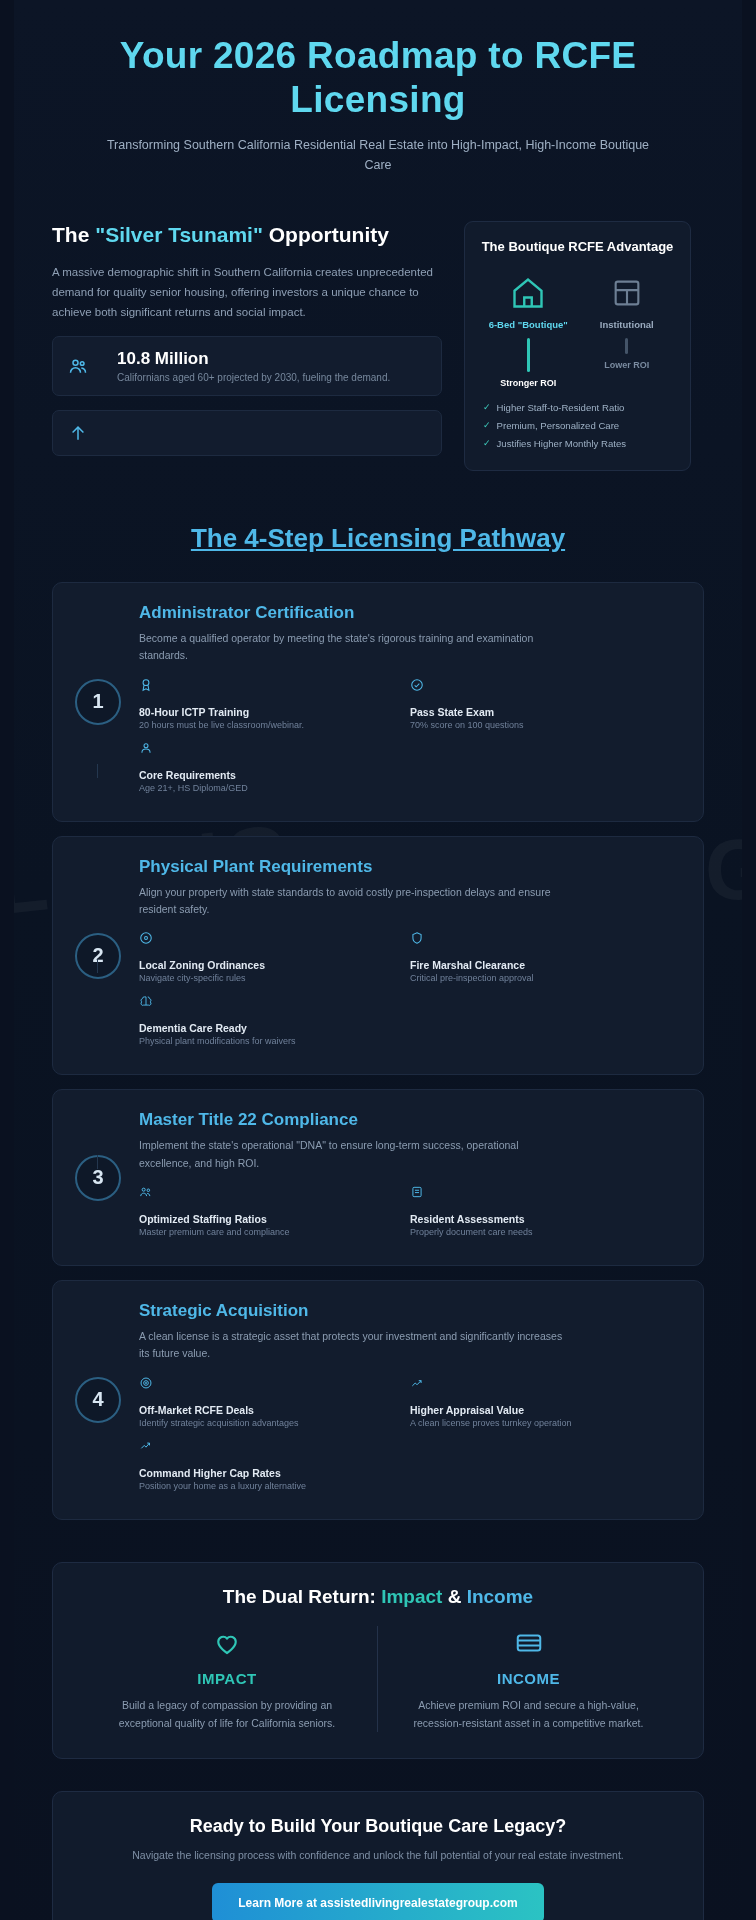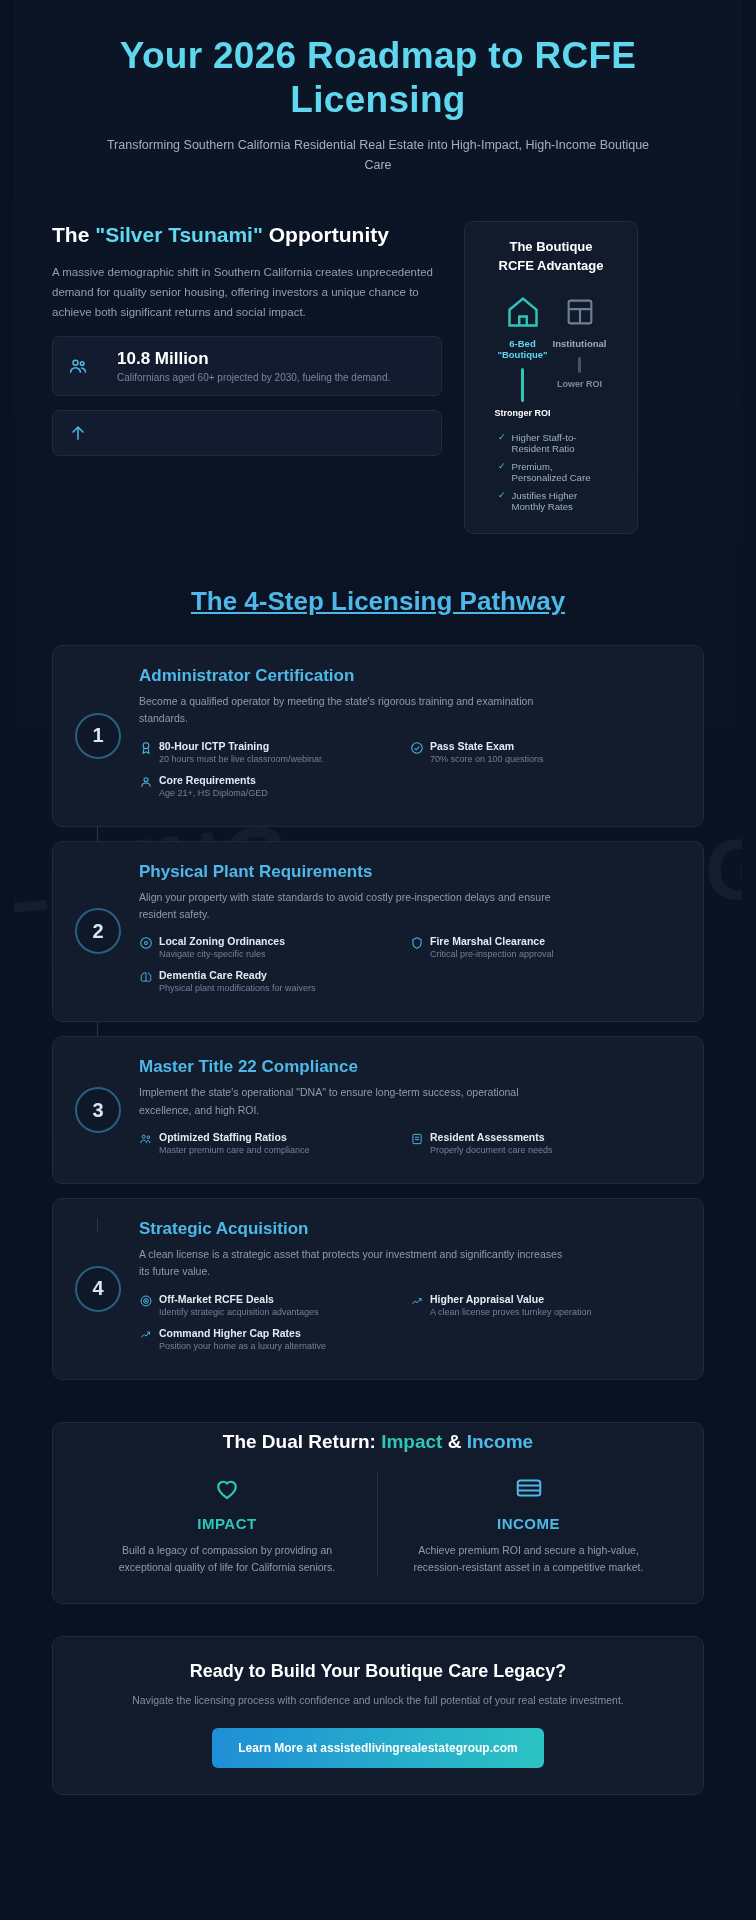--- a/index.html
+++ b/index.html
@@ -95,25 +95,25 @@
     padding: 12px 14px;
     display: flex;
     align-items: center;
     gap: 28px;
   }
   .stat .ico { color: #4fb8e8; flex: 0 0 22px; display:flex; align-items:center; justify-content:center;}
   .stat .val { font-size: 17px; font-weight: bold; color: #fff; }
   .stat .cap { font-size: 10px; color: #76879c; margin-top: 3px; }
 
   .opp-right {
-    width: 174px;
+    width: 227px;
     background: #111b2c;
     border: 1px solid #1e2b42;
     border-radius: 9px;
-    padding: 16px 29px 14px;
+    padding: 16px 14px 14px;
     text-align: center;
   }
   .opp-right h3 {
     font-size: 13px;
     color: #ffffff;
     font-weight: bold;
     line-height: 1.45;
   }
   .compare {
     display: flex;
@@ -187,41 +187,42 @@
     max-width: 430px;
   }
   .items {
     margin-top: 12px;
     display: flex;
     flex-wrap: wrap;
   }
   .item {
     width: 50%;
     display: flex;
-    gap: 4px;
+    gap: 12px;
     margin-bottom: 10px;
     padding-right: 10px;
+    flex-direction: column;
   }
   .item .iico { color: #4fb8e8; flex: 0 0 16px; margin-top: 1px; }
   .item .it { font-size: 10.5px; color: #e2eaf3; font-weight: bold; }
   .item .ic { font-size: 9px; color: #70819a; margin-top: 2px; }
   .connector {
     position: absolute;
     left: 45px;
     width: 1px;
     background: #24374f;
   }
 
   
   .dual {
     margin-top: 42px;
     background: #111b2c;
     border: 1px solid #1e2b42;
     border-radius: 10px;
-    padding: 8px 24px 26px;
+    padding: 23px 24px 26px;
     position: relative;
     z-index: 2;
   }
   .dual h2 {
     text-align: center;
     font-size: 19px;
     color: #ffffff;
     font-weight: bold;
   }
   .dual h2 .impact { color: #2fc6b6; }

